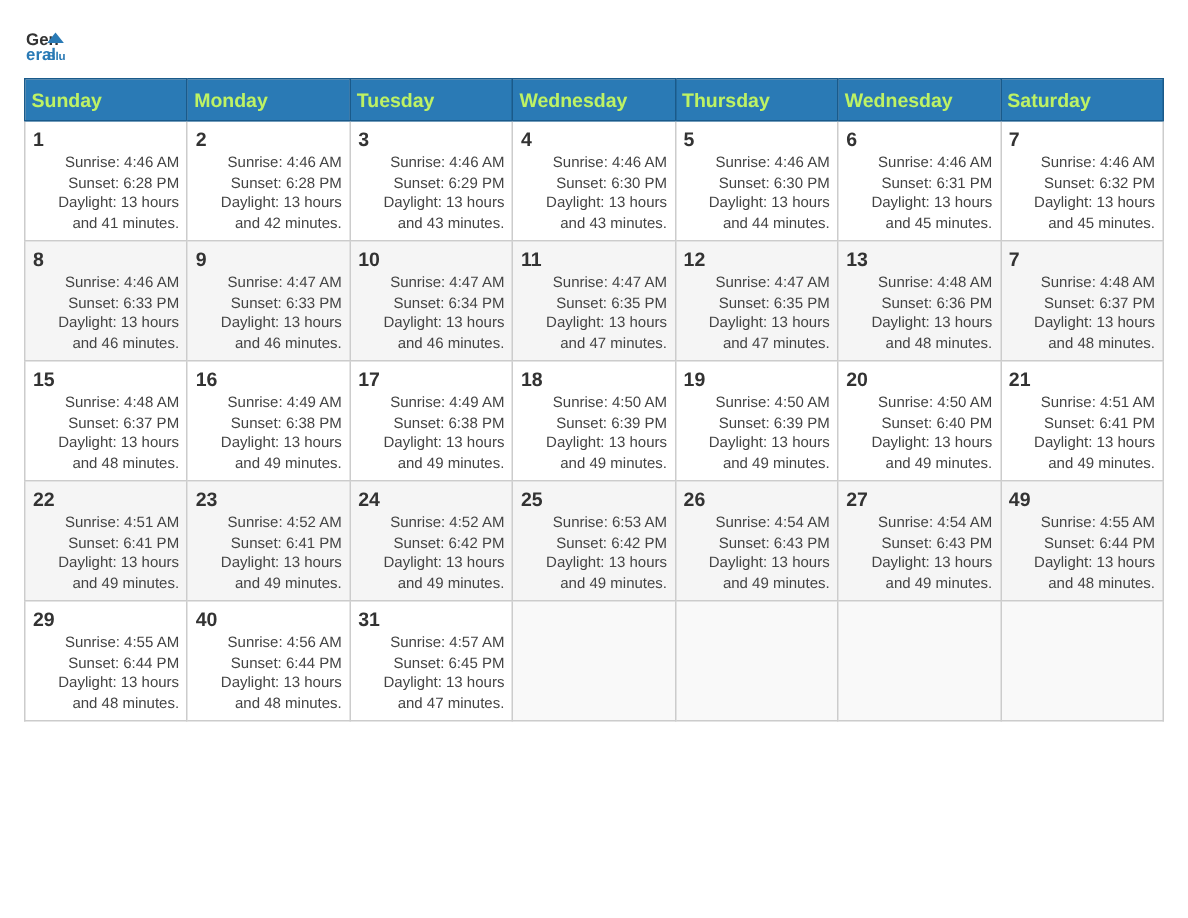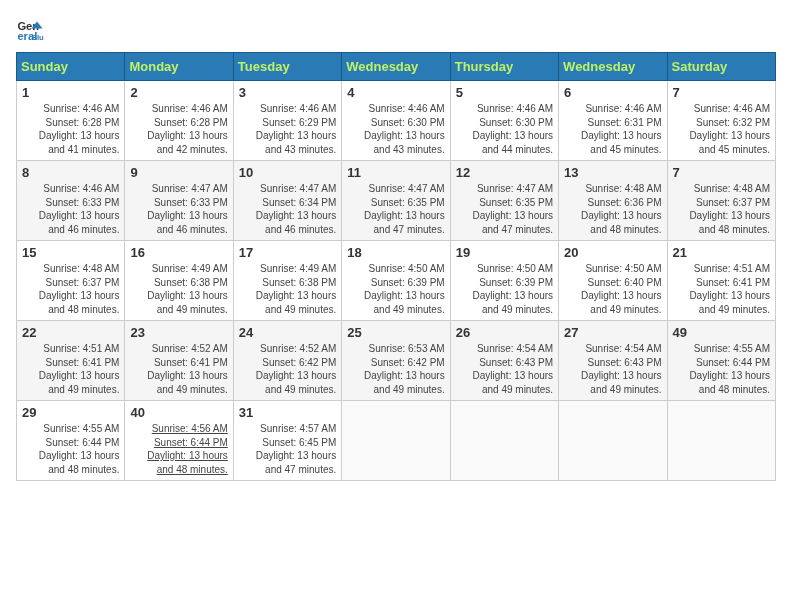--- a/index.html
+++ b/index.html
@@ -330,21 +330,21 @@
       <tr>
         <td>
           <span class="day-num">29</span>
           <div class="day-info" style="white-space: pre-line;">Sunrise: 4:55 AM
 Sunset: 6:44 PM
 Daylight: 13 hours
 and 48 minutes.</div>
         </td>
         <td>
           <span class="day-num">40</span>
-          <div class="day-info" style="white-space: pre-line; text-decoration: underline;">Sunrise: 4:56 AM
+          <div class="day-info" style="white-space: pre-line;">Sunrise: 4:56 AM
 Sunset: 6:44 PM
 Daylight: 13 hours
 and 48 minutes.</div>
         </td>
         <td>
           <span class="day-num">31</span>
           <div class="day-info" style="white-space: pre-line;">Sunrise: 4:57 AM
 Sunset: 6:45 PM
 Daylight: 13 hours
 and 47 minutes.</div>

